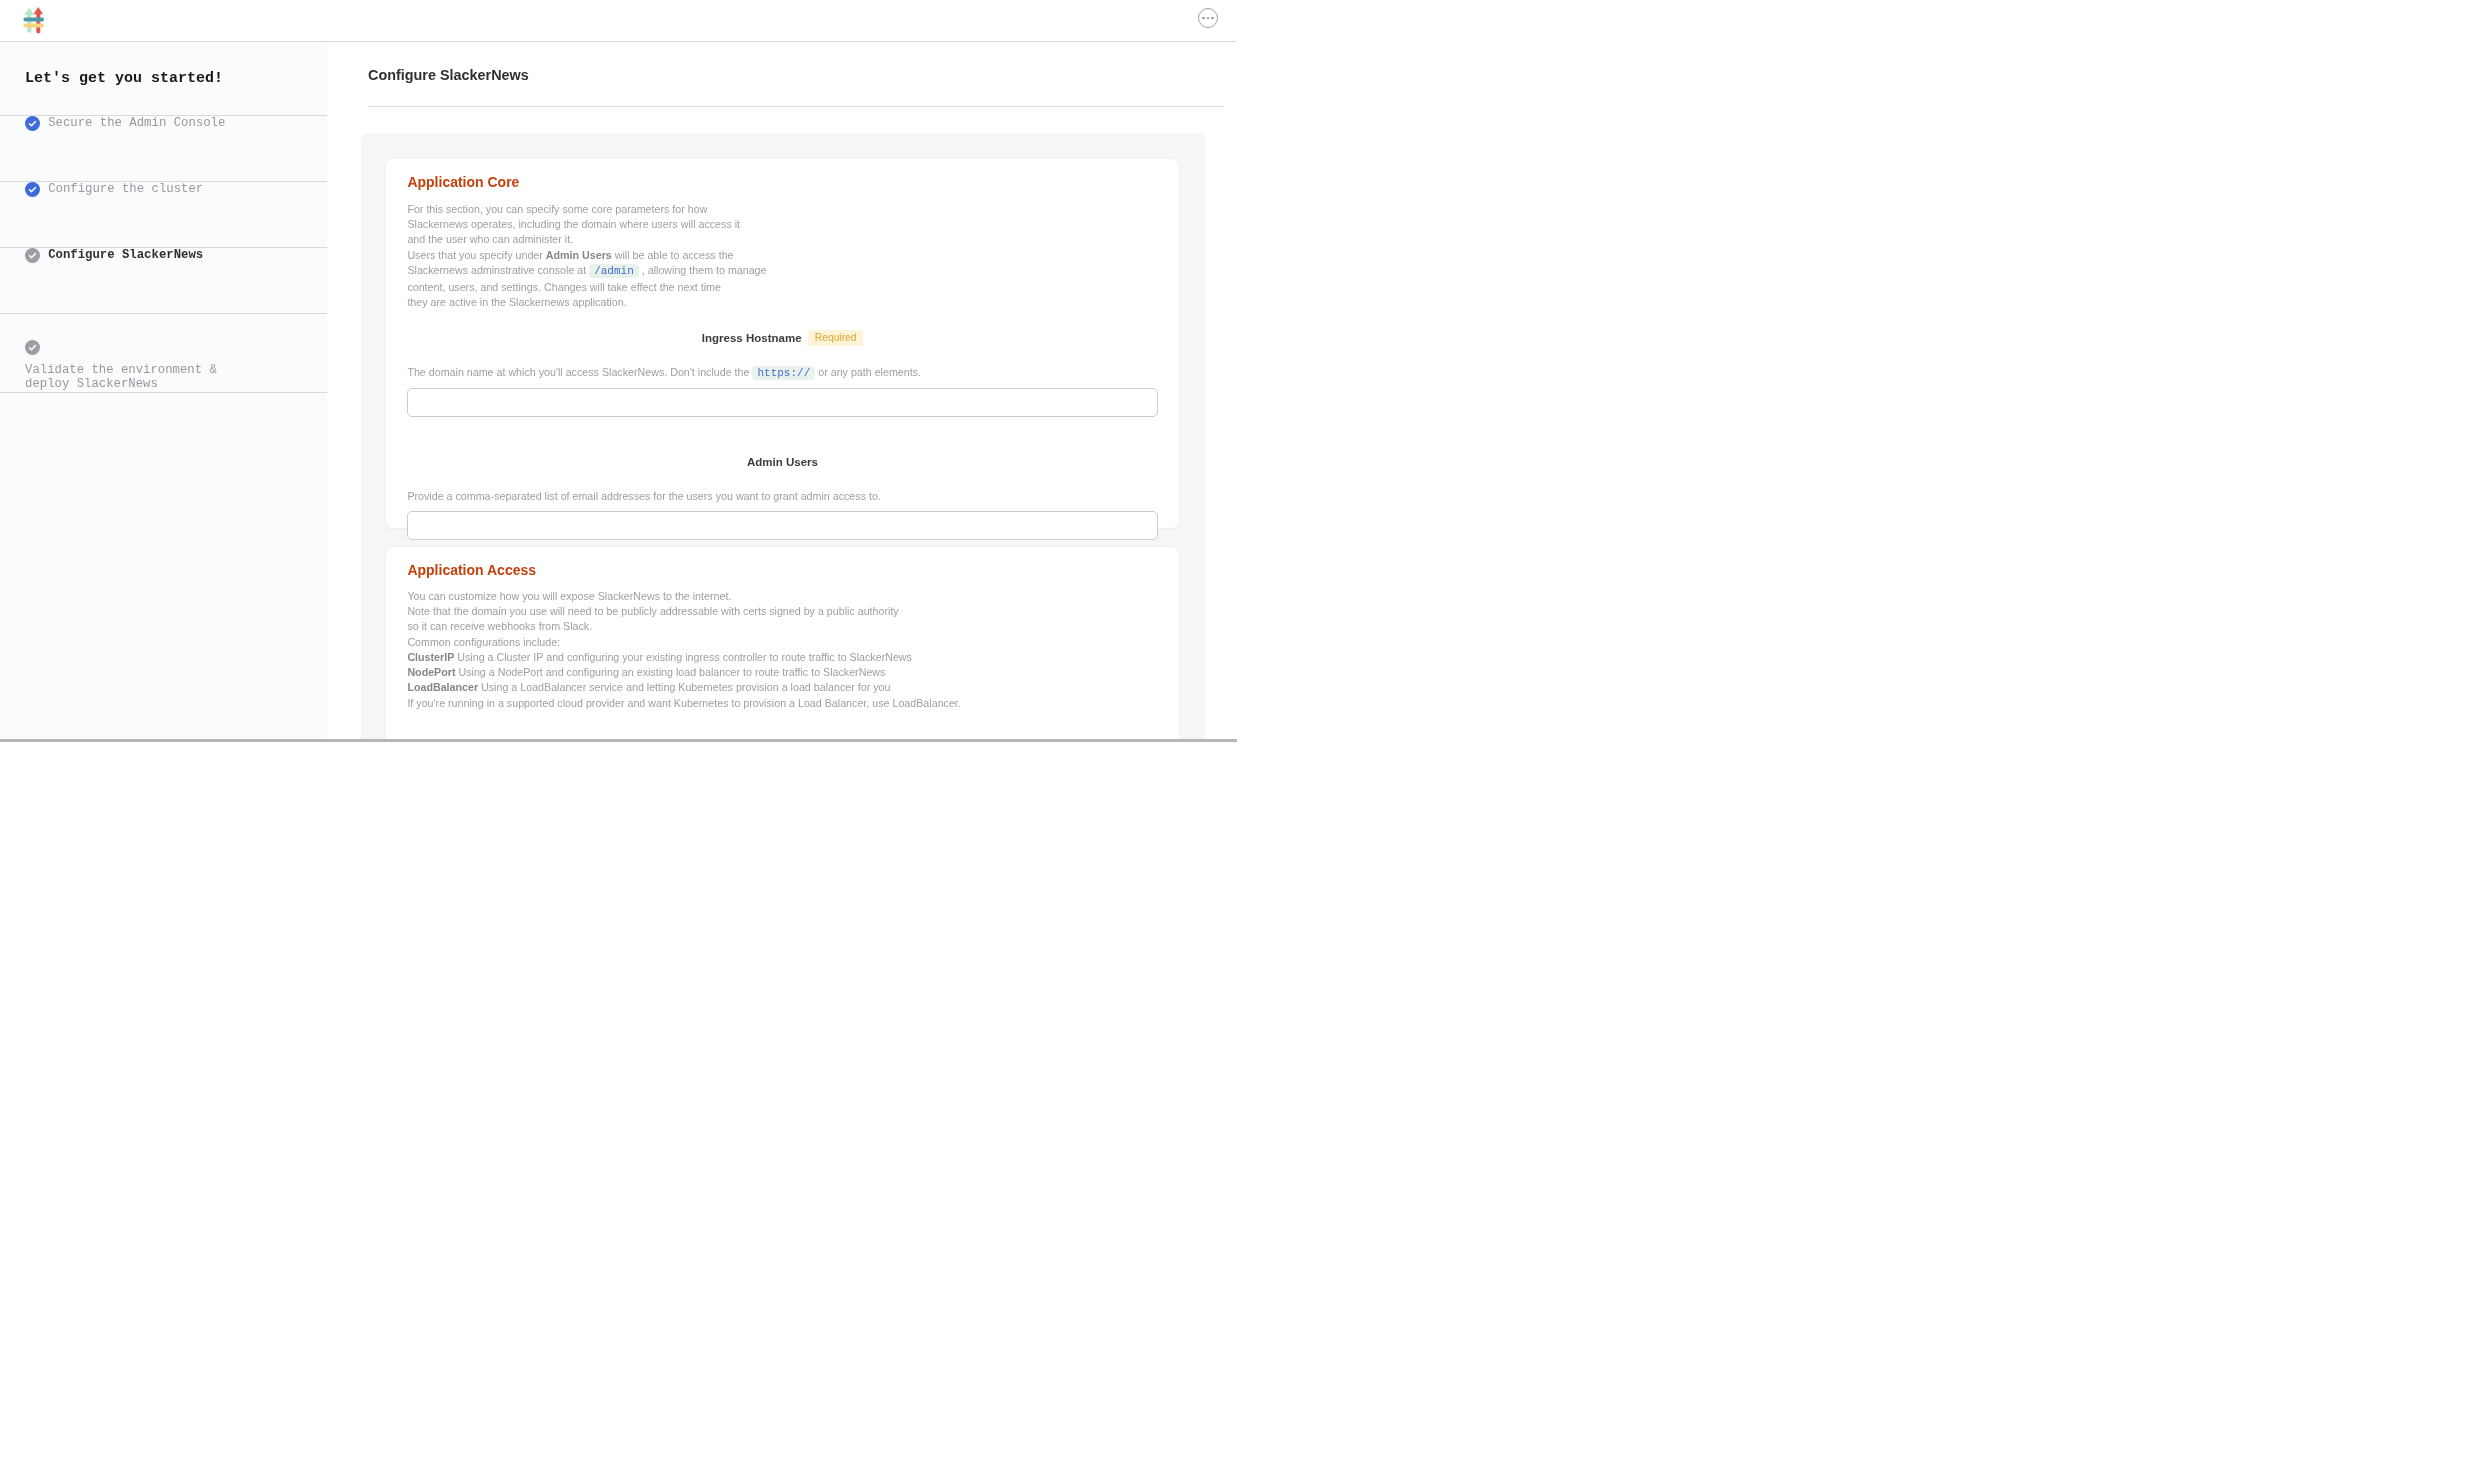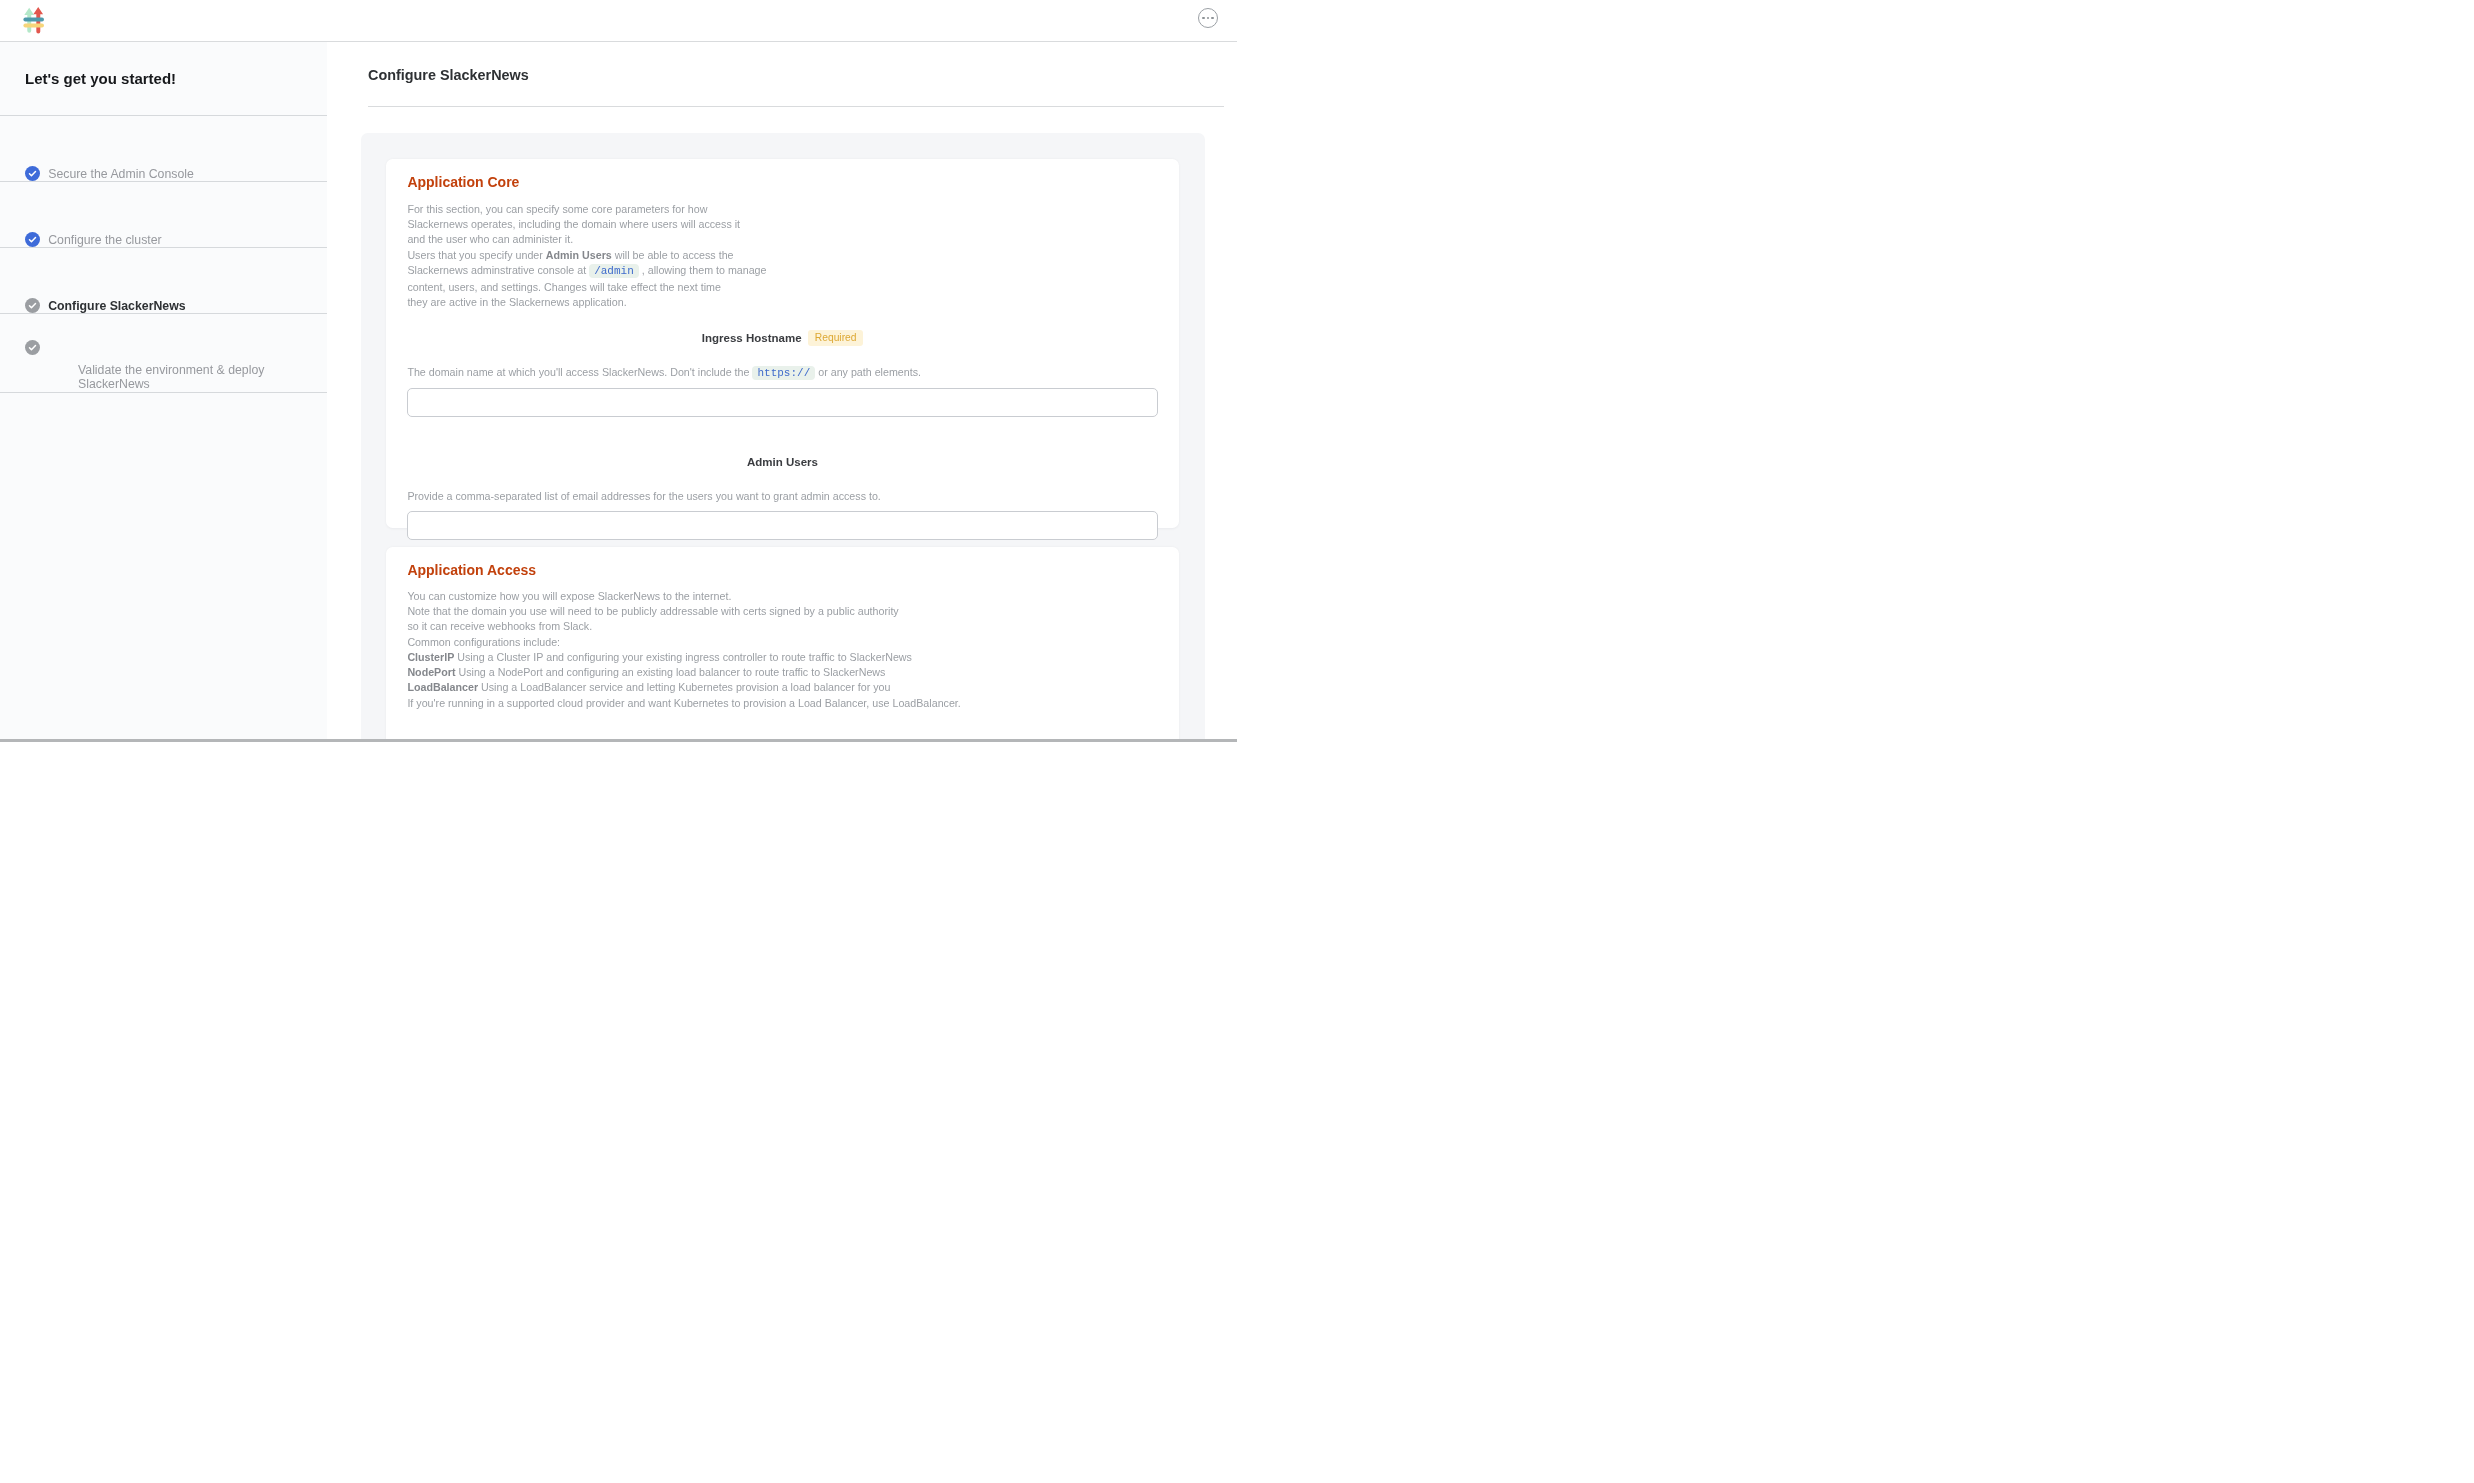--- a/index.html
+++ b/index.html
@@ -9,24 +9,24 @@
   
   .topbar{position:absolute;top:0;left:0;right:0;height:41px;background:#ffffff;
           border-bottom:0.8px solid #d9dbdd;z-index:30;}
   .logo{position:absolute;left:23px;top:5.8px;width:21.4px;height:28px;}
   .more-btn{position:absolute;right:19px;top:8.2px;width:20px;height:20px;border-radius:50%;
             border:1.2px solid #9ba0a5;background:#fff;display:flex;align-items:center;
             justify-content:center;gap:2.1px;cursor:pointer;padding:0;box-sizing:border-box;}
   .more-btn i{width:2.5px;height:2.5px;border-radius:50%;background:#8d9296;display:block;}
 
   
-  .sidebar{position:absolute;top:41px;left:0;width:327px;bottom:0;background:#fafbfc;z-index:1;}
+  .sidebar{position:absolute;top:41px;left:0;width:327px;bottom:0;background:#fafbfc;z-index:1;font-family:Liberation Mono, monospace;}
   .sidebar-title{height:75px;display:flex;align-items:center;padding:0 25px;box-sizing:border-box;
                  border-bottom:0.8px solid #d6d9dc;font-size:15px;font-weight:bold;color:#17191c;}
-  .step{display:flex;align-items:flex-end;gap:8.2px;padding:0 25px;height:66px;box-sizing:border-box;
+  .step{display:flex;align-items:flex-start;gap:8.2px;padding:0 25px;height:66px;box-sizing:border-box;
         border-bottom:0.8px solid #d6d9dc;font-size:12.3px;color:#97999e;cursor:pointer;}
   .step.current{font-weight:bold;color:#2e3134;}
   .step.two-line{height:79px;flex-direction:column;}
   .step.two-line .check{align-self:flex-start;margin-top:25.5px;}
   .check{width:15px;height:15px;flex:0 0 15px;}
   .check svg{display:block;}
   .check circle{fill:#9b9ea2;}
   .step.complete .check circle{fill:#3e6bd9;}
   .step-label{line-height:14.4px;max-width:224px;}
 

